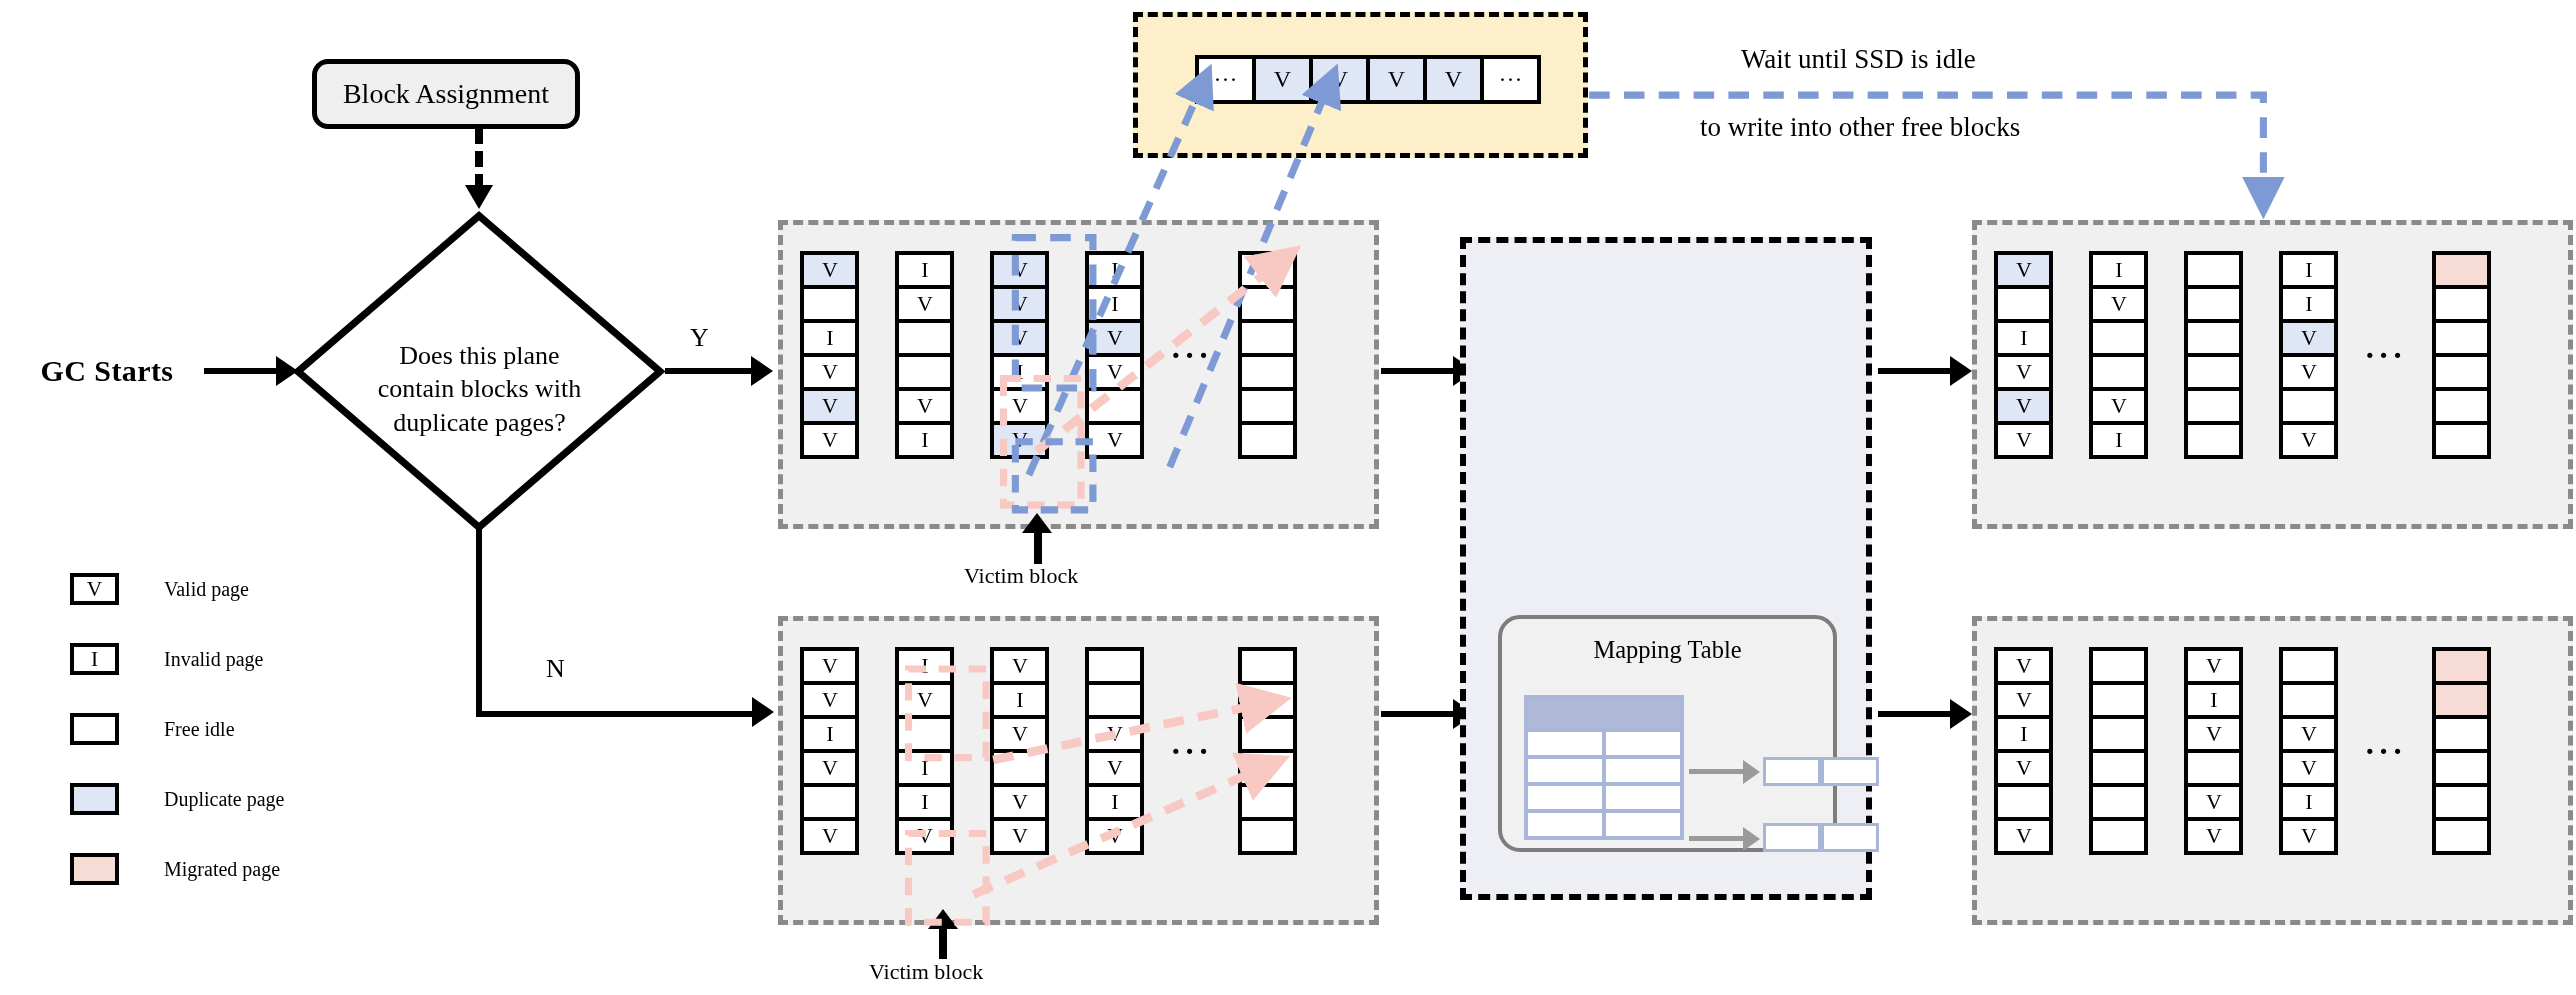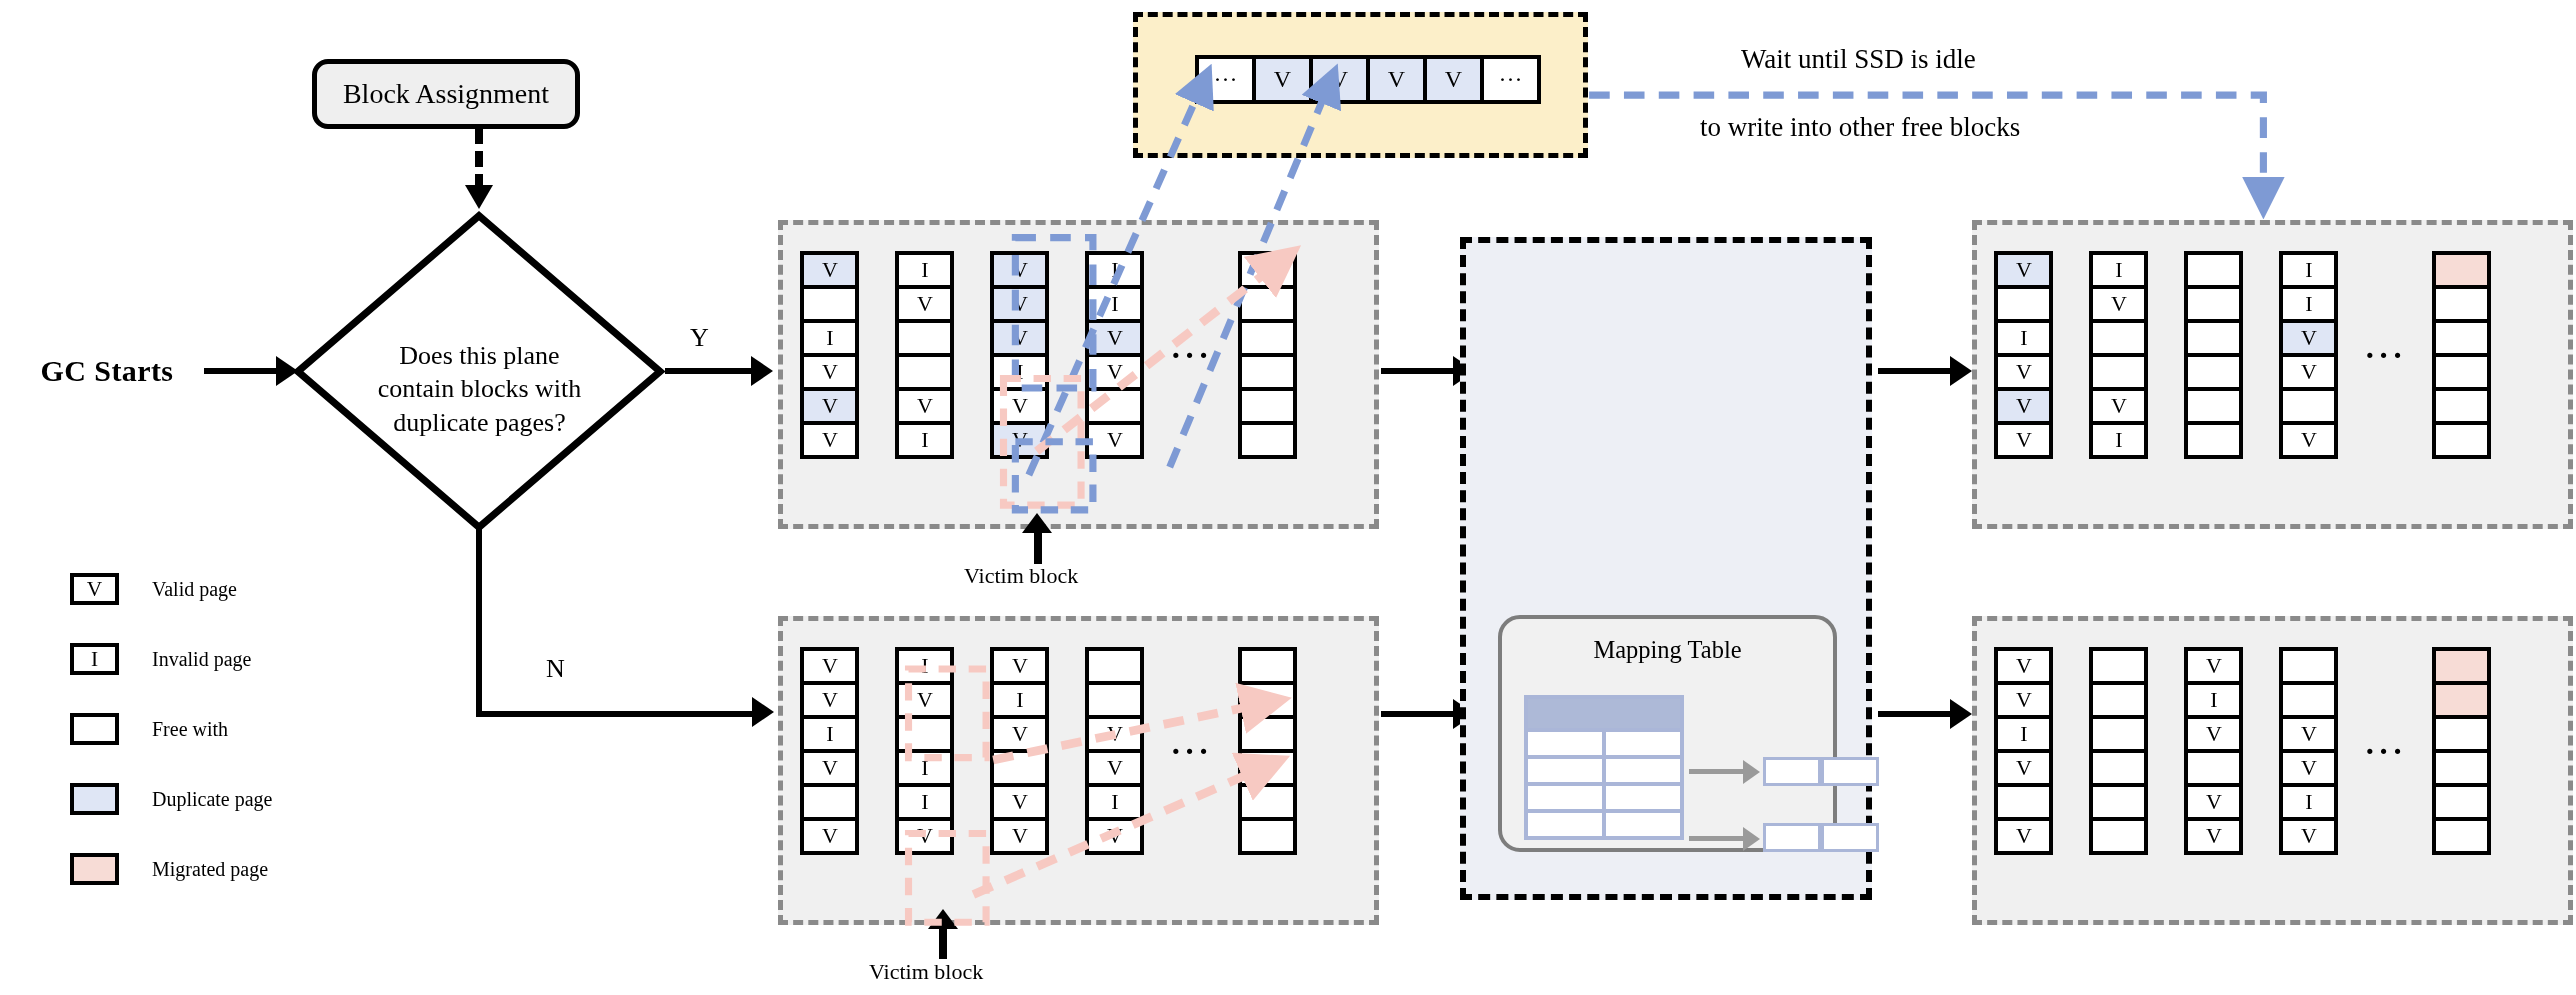--- a/index.html
+++ b/index.html
@@ -31,21 +31,21 @@
       border-top:15px solid transparent;border-bottom:15px solid transparent;
       border-left:22px solid #000;}
   .branch-lbl{position:absolute;font-size:26px;}
 
   
   #legend{left:70px;top:567px;}
   .lg-row{display:flex;align-items:center;height:44px;margin-bottom:26px;}
   .lg-box{width:49px;height:32px;border:4px solid #000;box-sizing:border-box;
       display:flex;align-items:center;justify-content:center;
       font-size:21.4px;background:#fff;}
-  .lg-lbl{margin-left:33px;font-size:20px;white-space:nowrap;}
+  .lg-lbl{margin-left:45px;font-size:20px;white-space:nowrap;}
 
   
   .plane{position:absolute;background:#f0f0f0;border:5.5px dashed #8a8a8a;
       box-sizing:border-box;}
   .colwrap{position:absolute;top:26px;display:flex;align-items:flex-start;}
   .blockcol{width:59px;border:4.7px solid #000;box-sizing:border-box;background:#fff;}
   .pg{height:30px;border-bottom:4.7px solid #000;box-sizing:content-box;
       display:flex;align-items:center;justify-content:center;font-size:22px;
       background:#fff;line-height:1;}
   .pg:last-child{border-bottom:none;}
@@ -159,21 +159,21 @@
   <div class="lg-row">
     <div class="lg-box">V</div>
     <div class="lg-lbl">Valid page</div>
   </div>
   <div class="lg-row">
     <div class="lg-box">I</div>
     <div class="lg-lbl">Invalid page</div>
   </div>
   <div class="lg-row">
     <div class="lg-box"></div>
-    <div class="lg-lbl">Free with</div>
+    <div class="lg-lbl">Free idle</div>
   </div>
   <div class="lg-row">
     <div class="lg-box" style="background:#dfe6f5;"></div>
     <div class="lg-lbl">Duplicate page</div>
   </div>
   <div class="lg-row">
     <div class="lg-box" style="background:#f7dcd6;"></div>
     <div class="lg-lbl">Migrated page</div>
   </div>
 </div>

